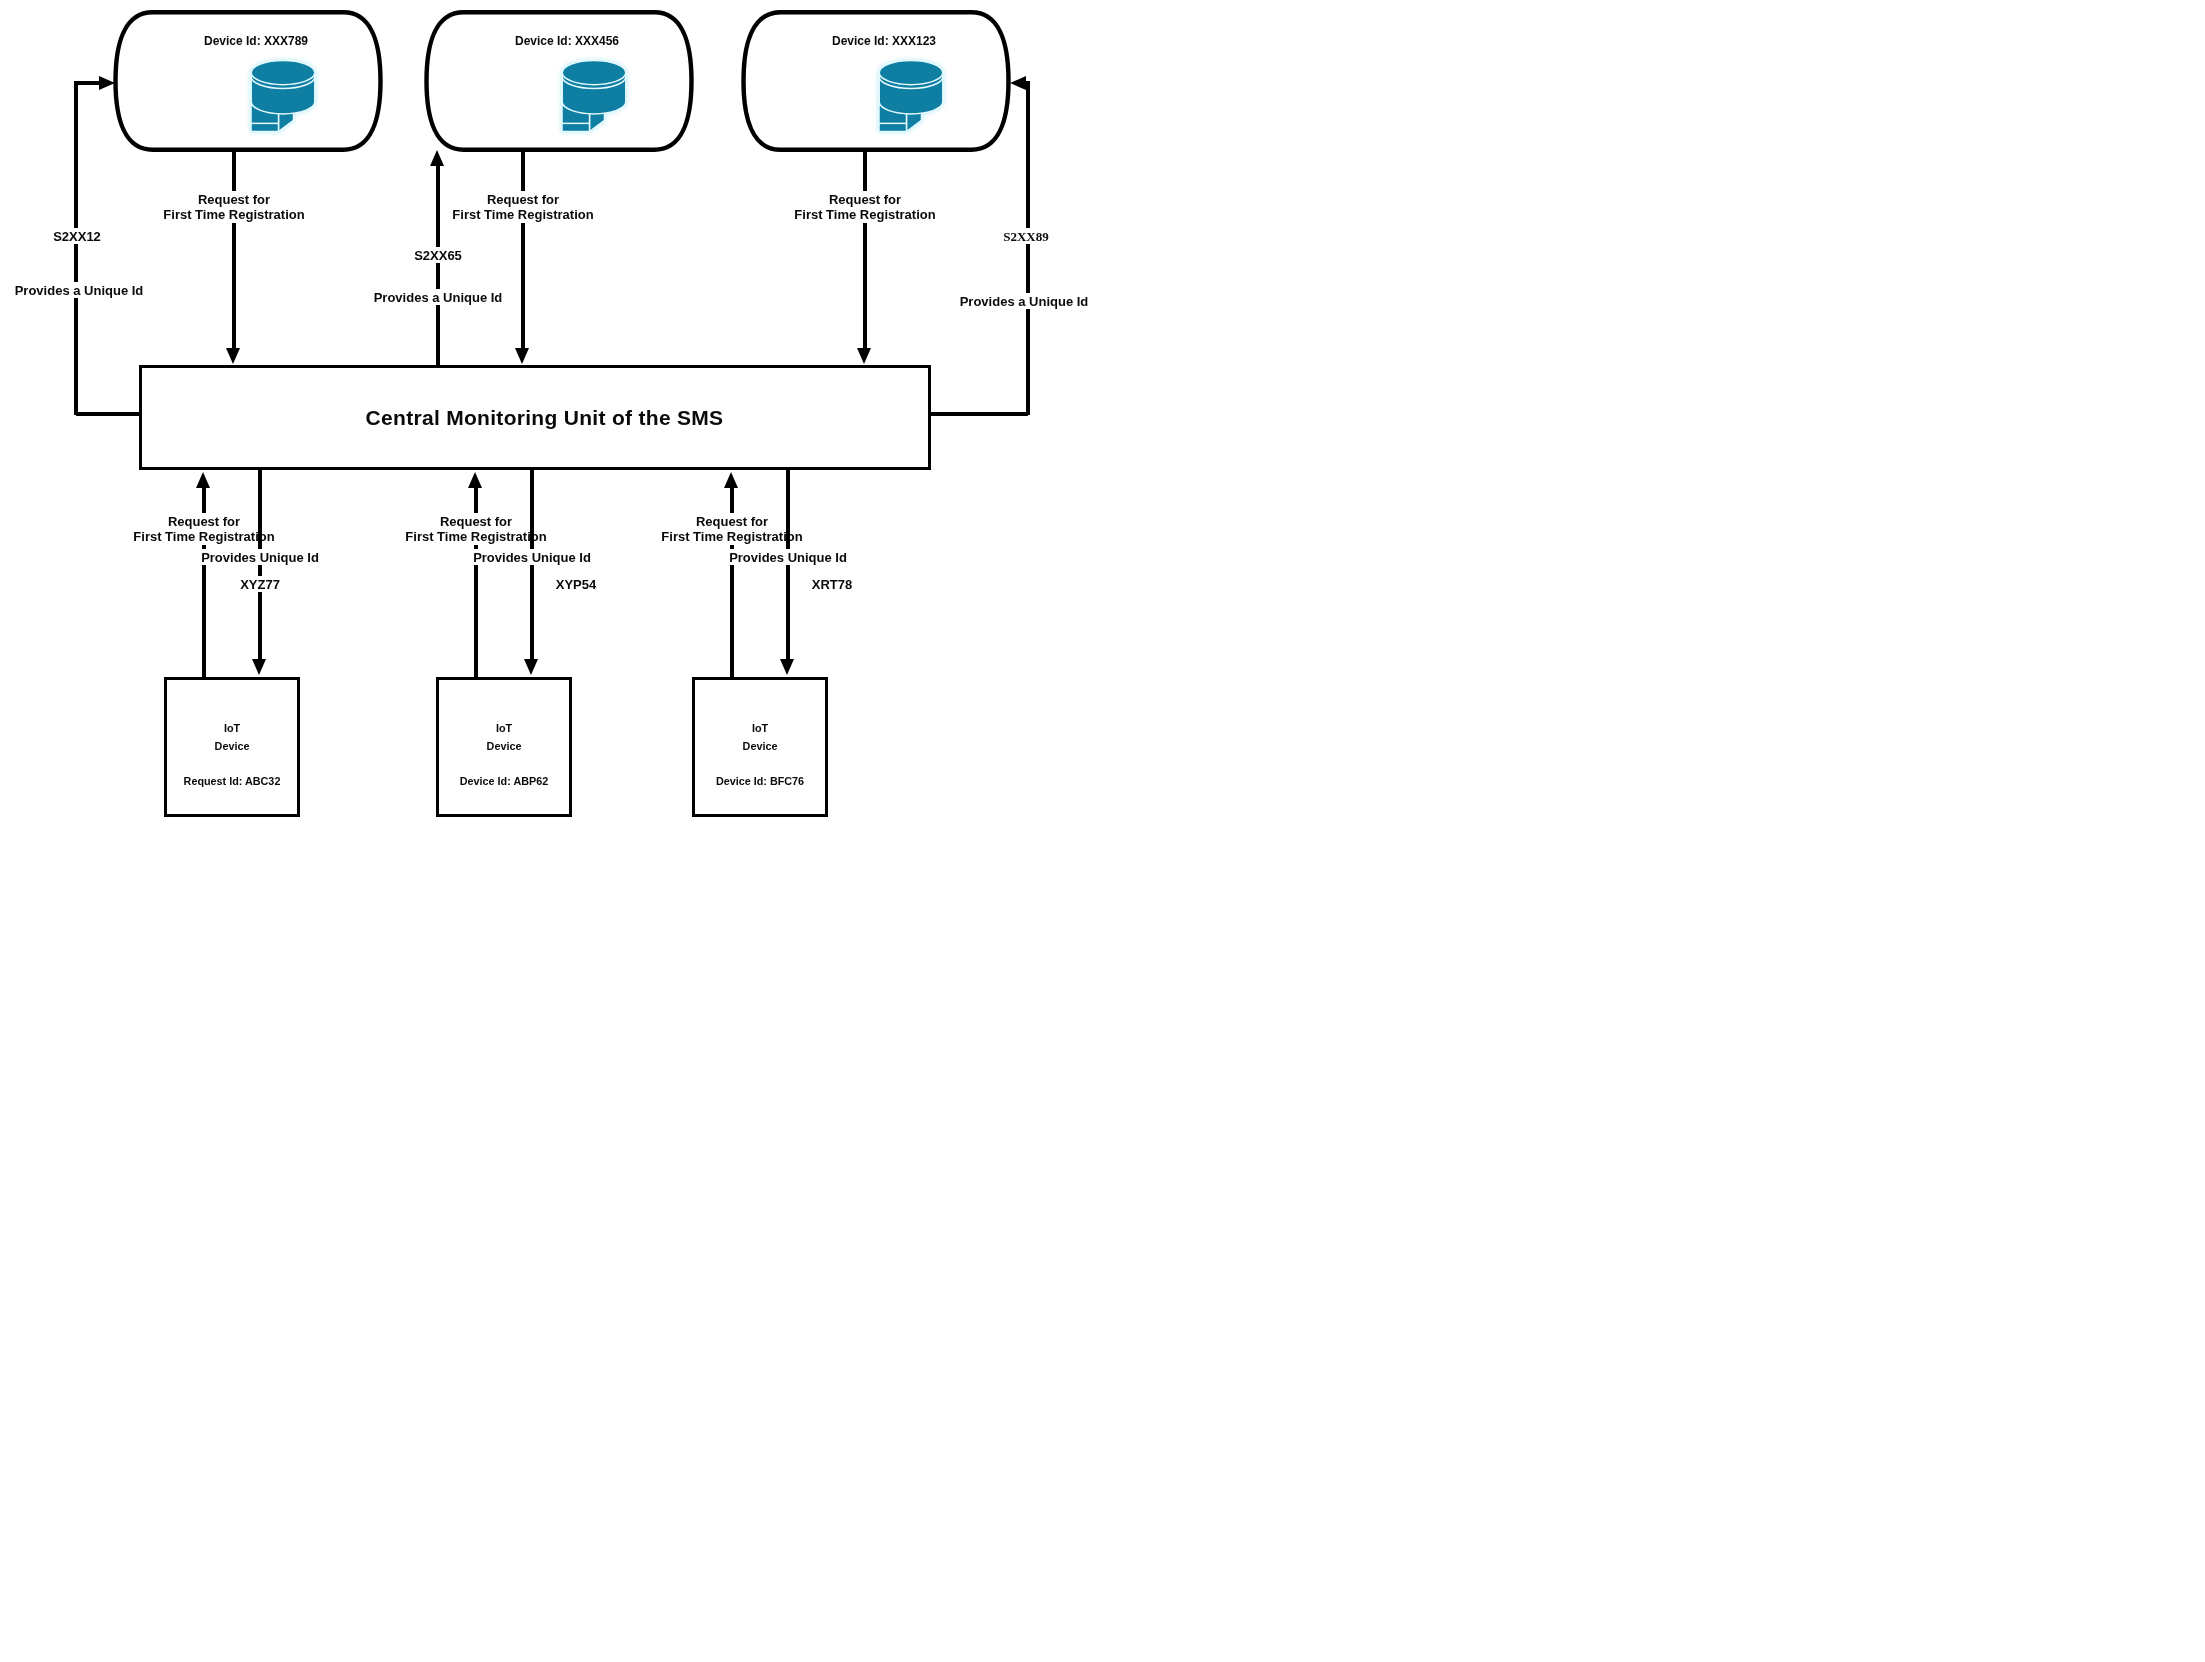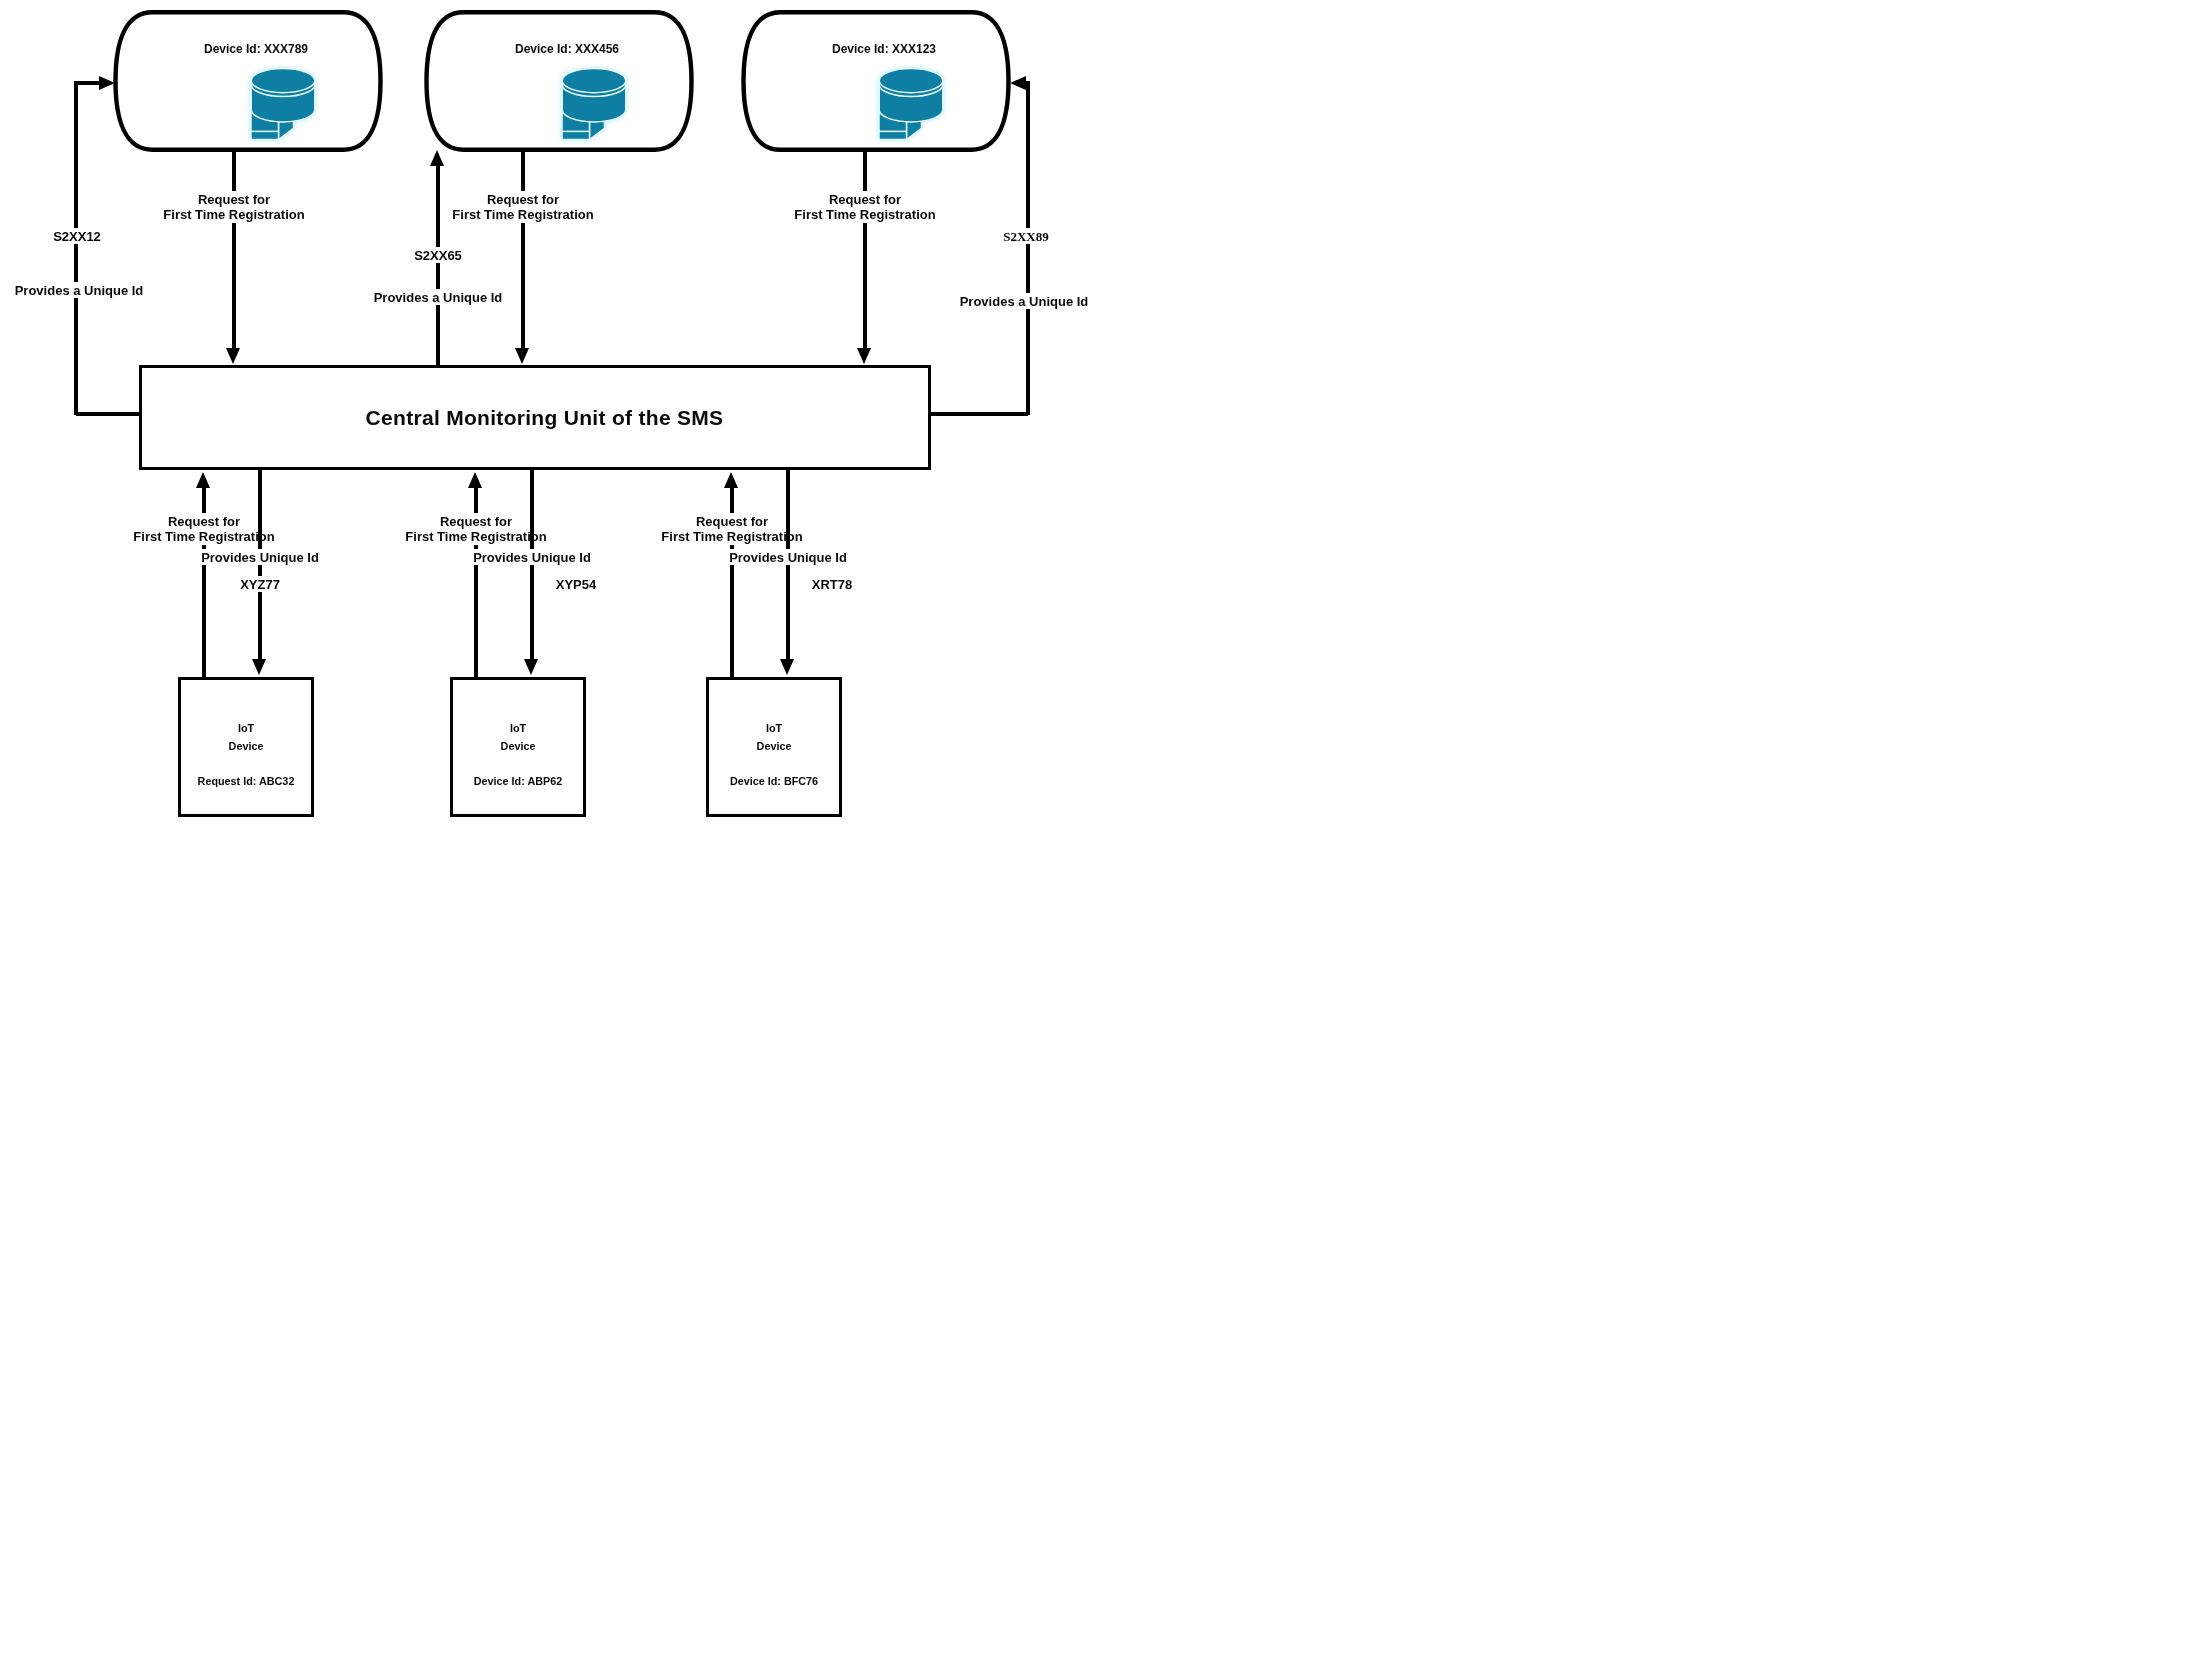--- a/index.html
+++ b/index.html
@@ -5,25 +5,25 @@
   html,body{margin:0;padding:0;background:#ffffff;}
   .canvas{
     position:relative;width:1103px;height:831px;background:#ffffff;overflow:hidden;
     font-family:"Liberation Sans",sans-serif;font-weight:bold;color:#0a0a0a;
   }
   
   .stadium{position:absolute;width:270px;height:142px;z-index:1;}
   .stadium svg{position:absolute;left:0;top:0;}
   .stadium .content{position:absolute;left:0;top:0;width:100%;height:100%;
     display:flex;flex-direction:column;align-items:center;}
-  .stadium .title{margin-top:32px;font-size:12px;line-height:15.3px;padding-left:16px;}
+  .stadium .title{margin-top:24px;font-size:12px;line-height:15.3px;padding-left:16px;}
   .icon-row{display:flex;align-items:center;gap:27px;margin-top:10.2px;
     filter:drop-shadow(0 0 1.9px #aeeaf3);}
   .rect-node{position:absolute;background:#ffffff;border:3.8px solid #000;box-sizing:border-box;
-    display:flex;flex-direction:column;align-items:center;text-align:center;z-index:1;margin-left:14px;}
+    display:flex;flex-direction:column;align-items:center;text-align:center;z-index:1;}
   .central{position:absolute;background:#ffffff;border:3.2px solid #000;box-sizing:border-box;
     display:flex;align-items:center;justify-content:center;z-index:2;padding-left:19px;}
   .central .title{font-size:21px;letter-spacing:0.3px;}
   .rect-node .l{font-size:10.8px;line-height:18.4px;}
   .rect-node .dev-id{font-size:10.8px;line-height:18.4px;margin-top:16.5px;}
   
   .v{position:absolute;width:3.8px;background:#000;}
   .h{position:absolute;height:3.8px;background:#000;}
   .z2{z-index:2}.z4{z-index:4}
   .ah{position:absolute;width:0;height:0;z-index:5;}

